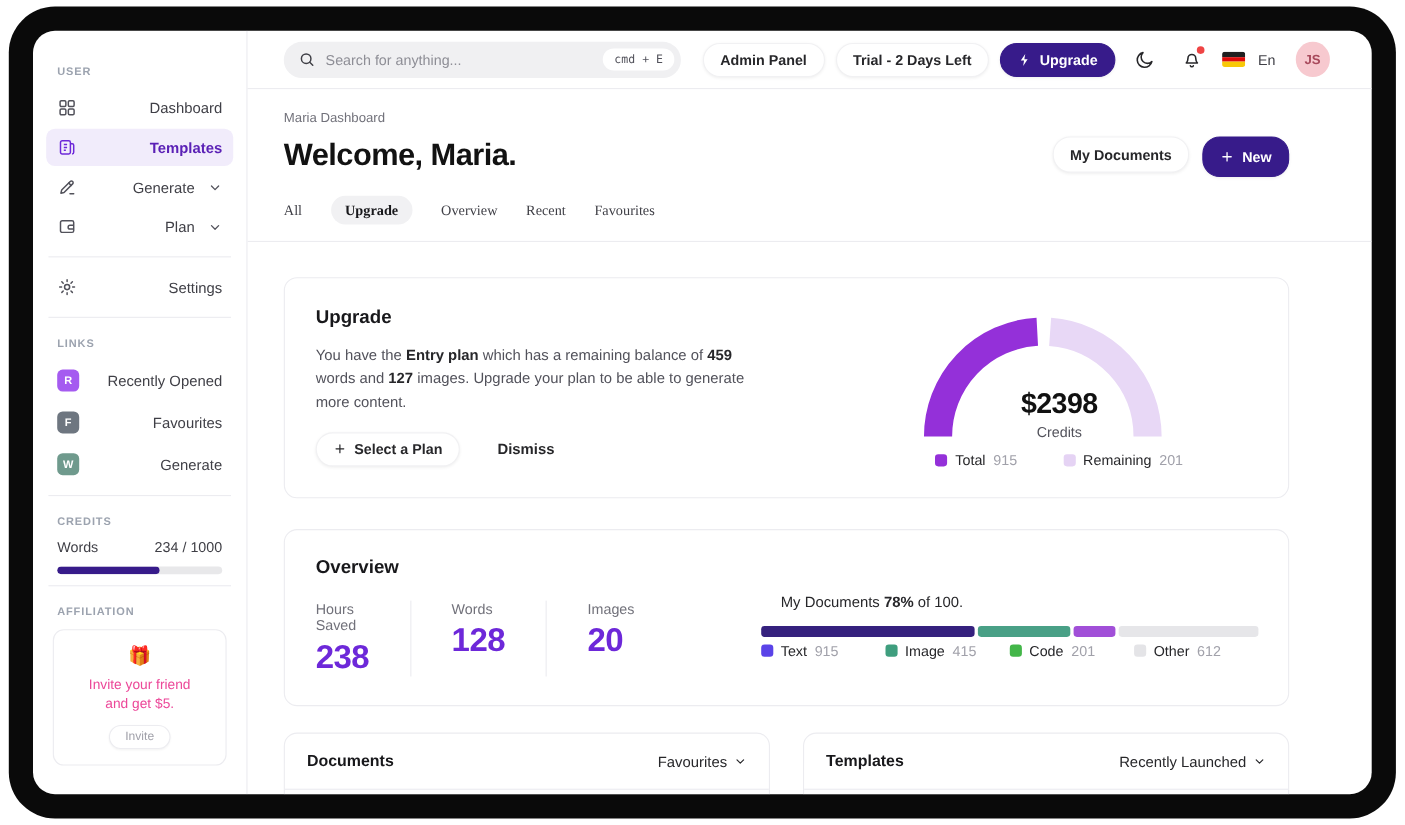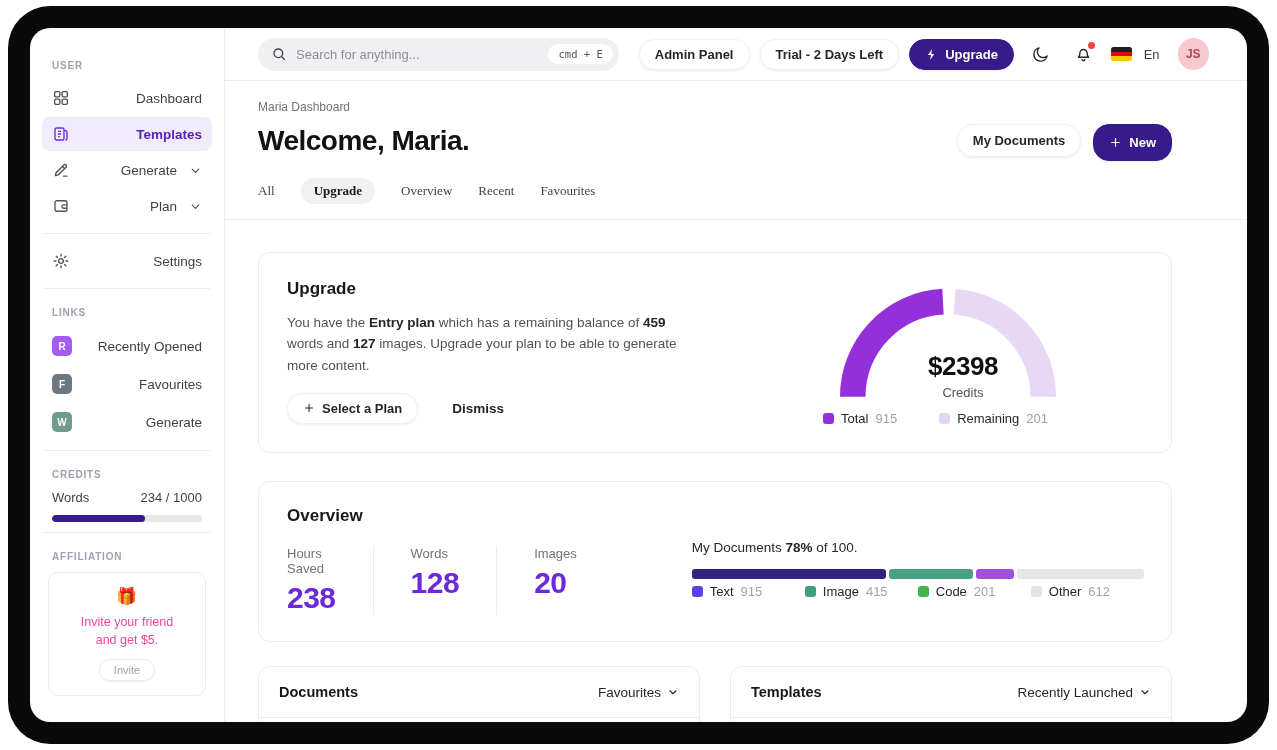--- a/index.html
+++ b/index.html
@@ -64,34 +64,34 @@
   .card-title { font-size:17px; font-weight:700; color:#18181b; }
   .upgrade-body { margin-top:13px; font-size:13.5px; color:#52525b; line-height:1.58; max-width:412px; }
   .upgrade-body b { color:#27272a; }
   .upgrade-actions { margin-top:17px; display:flex; align-items:center; gap:34px; }
   .dismiss { font-size:13.5px; font-weight:600; color:#27272a; cursor:pointer; }
 
   .gauge-wrap { margin-left:auto; margin-right:40px; width:280px; text-align:center; position:relative; }
   .gauge-center { position:absolute; left:0; right:0; top:72px; }
   .gauge-value { font-size:26px; font-weight:800; color:#111; letter-spacing:-0.5px; }
   .gauge-caption { font-size:13px; color:#52525b; margin-top:3px; }
-  .legend { display:flex; justify-content:flex-start; gap:42px; margin-top:4px; }
+  .legend { display:flex; justify-content:center; gap:42px; margin-top:4px; }
   .legend-item { display:flex; align-items:center; gap:7px; font-size:13px; color:#27272a; font-weight:500; }
   .legend-item .val { color:#a1a1aa; }
   .sq { width:11px; height:11px; border-radius:3px; flex:none; }
 
   .overview-card { margin-top:28px; padding:24px 28px 26px; }
   .overview-flex { display:flex; margin-top:20px; }
   .stats { display:flex; }
   .stat { padding-right:37px; }
   .stat + .stat { border-left:1px solid #ececf0; padding-left:37px; }
   .stat-label { font-size:13px; color:#71717a; }
   .stat-value { font-size:30px; font-weight:800; color:#6d28d9; margin-top:5px; letter-spacing:-0.5px; }
   .docbar-block { flex:1; margin-left:78px; margin-top:-6px; }
-  .docbar-text { font-size:13.5px; color:#27272a; }
+  .docbar-text { font-size:13.5px; color:#27272a;margin-left:18px; }
   .stack-bar { display:flex; gap:3px; margin-top:14px; height:10px; }
   .seg { border-radius:3px; height:100%; }
   .seg-text { background:#35217e; } .seg-image { background:#49a086; } .seg-code { background:#a14fd8; } .seg-other { background:#e6e6e9; flex:1; }
   .bar-legend { display:flex; margin-top:5px; }
   .bar-legend .legend-item { width:113px; }
   .sq-text { background:#5a43e8; } .sq-image { background:#3f9e7e; } .sq-code { background:#43b649; } .sq-other { background:#e4e4e7; }
   .sq-total { background:#9430d9; } .sq-remaining { background:#e5d3f4; }
 
   .bottom-grid { display:grid; grid-template-columns:1fr 1fr; gap:30px; margin-top:24px; }
   .list-card-head { display:flex; align-items:center; padding:17px 20px; }

